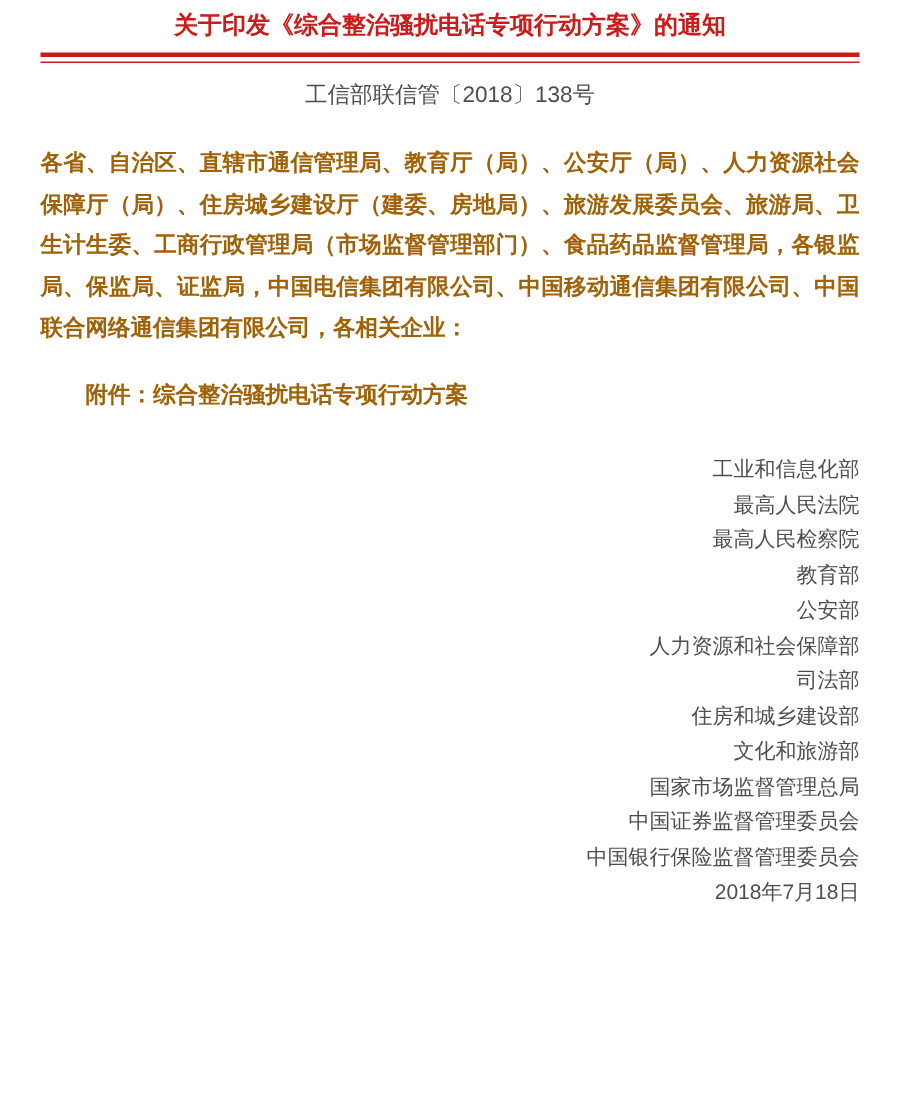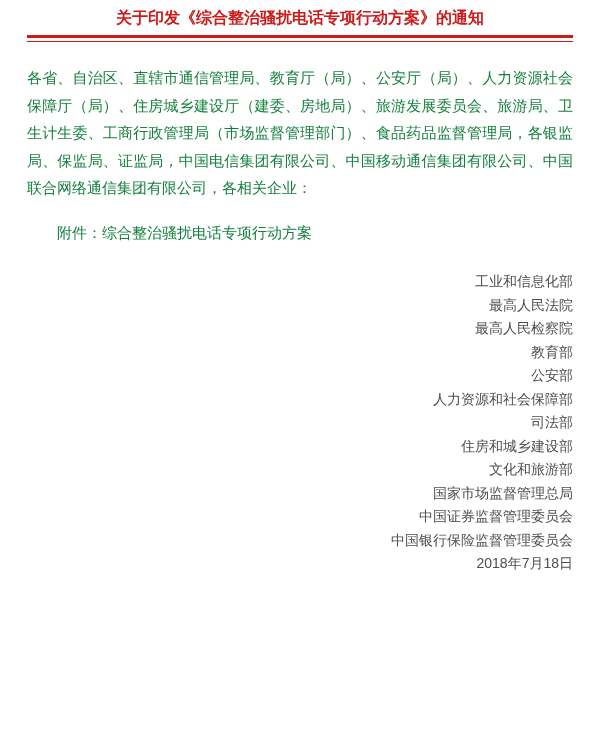--- a/index.html
+++ b/index.html
@@ -32,21 +32,22 @@
     font-size: 15px;
     line-height: 18px;
     text-align: center;
     color: #4e4e4e;
   }
   .para {
     margin: 0;
     font-size: 15px;
     line-height: 27.5px;
     text-align: justify;
-    color: #15803d;
+    color: #a16207;
+    font-weight: bold;
   }
   .para-recipients { margin-top: 22px; }
   .para-body { margin-top: 1px; text-indent: 2em; }
   .para-attachment { margin-top: 17px; text-indent: 2em; }
   .signers {
     margin-top: 24px;
     font-size: 14px;
     line-height: 23.5px;
     text-align: right;
     color: #4e4e4e;
@@ -55,20 +56,21 @@
 </style>
 </head>
 <body>
 
 <div class="page">
 
   <h1 class="title">关于印发《综合整治骚扰电话专项行动方案》的通知</h1>
 
   <div class="double-rule"></div>
 
+  <div class="doc-number">工信部联信管〔2018〕138号</div>
 
   <p class="para para-recipients">各省、自治区、直辖市通信管理局、教育厅（局）、公安厅（局）、人力资源社会保障厅（局）、住房城乡建设厅（建委、房地局）、旅游发展委员会、旅游局、卫生计生委、工商行政管理局（市场监督管理部门）、食品药品监督管理局，各银监局、保监局、证监局，中国电信集团有限公司、中国移动通信集团有限公司、中国联合网络通信集团有限公司，各相关企业：</p>
 
 
   <p class="para para-attachment">附件：综合整治骚扰电话专项行动方案</p>
 
   <div class="signers">
     <div class="signer-line">工业和信息化部</div>
     <div class="signer-line">最高人民法院</div>
     <div class="signer-line">最高人民检察院</div>

